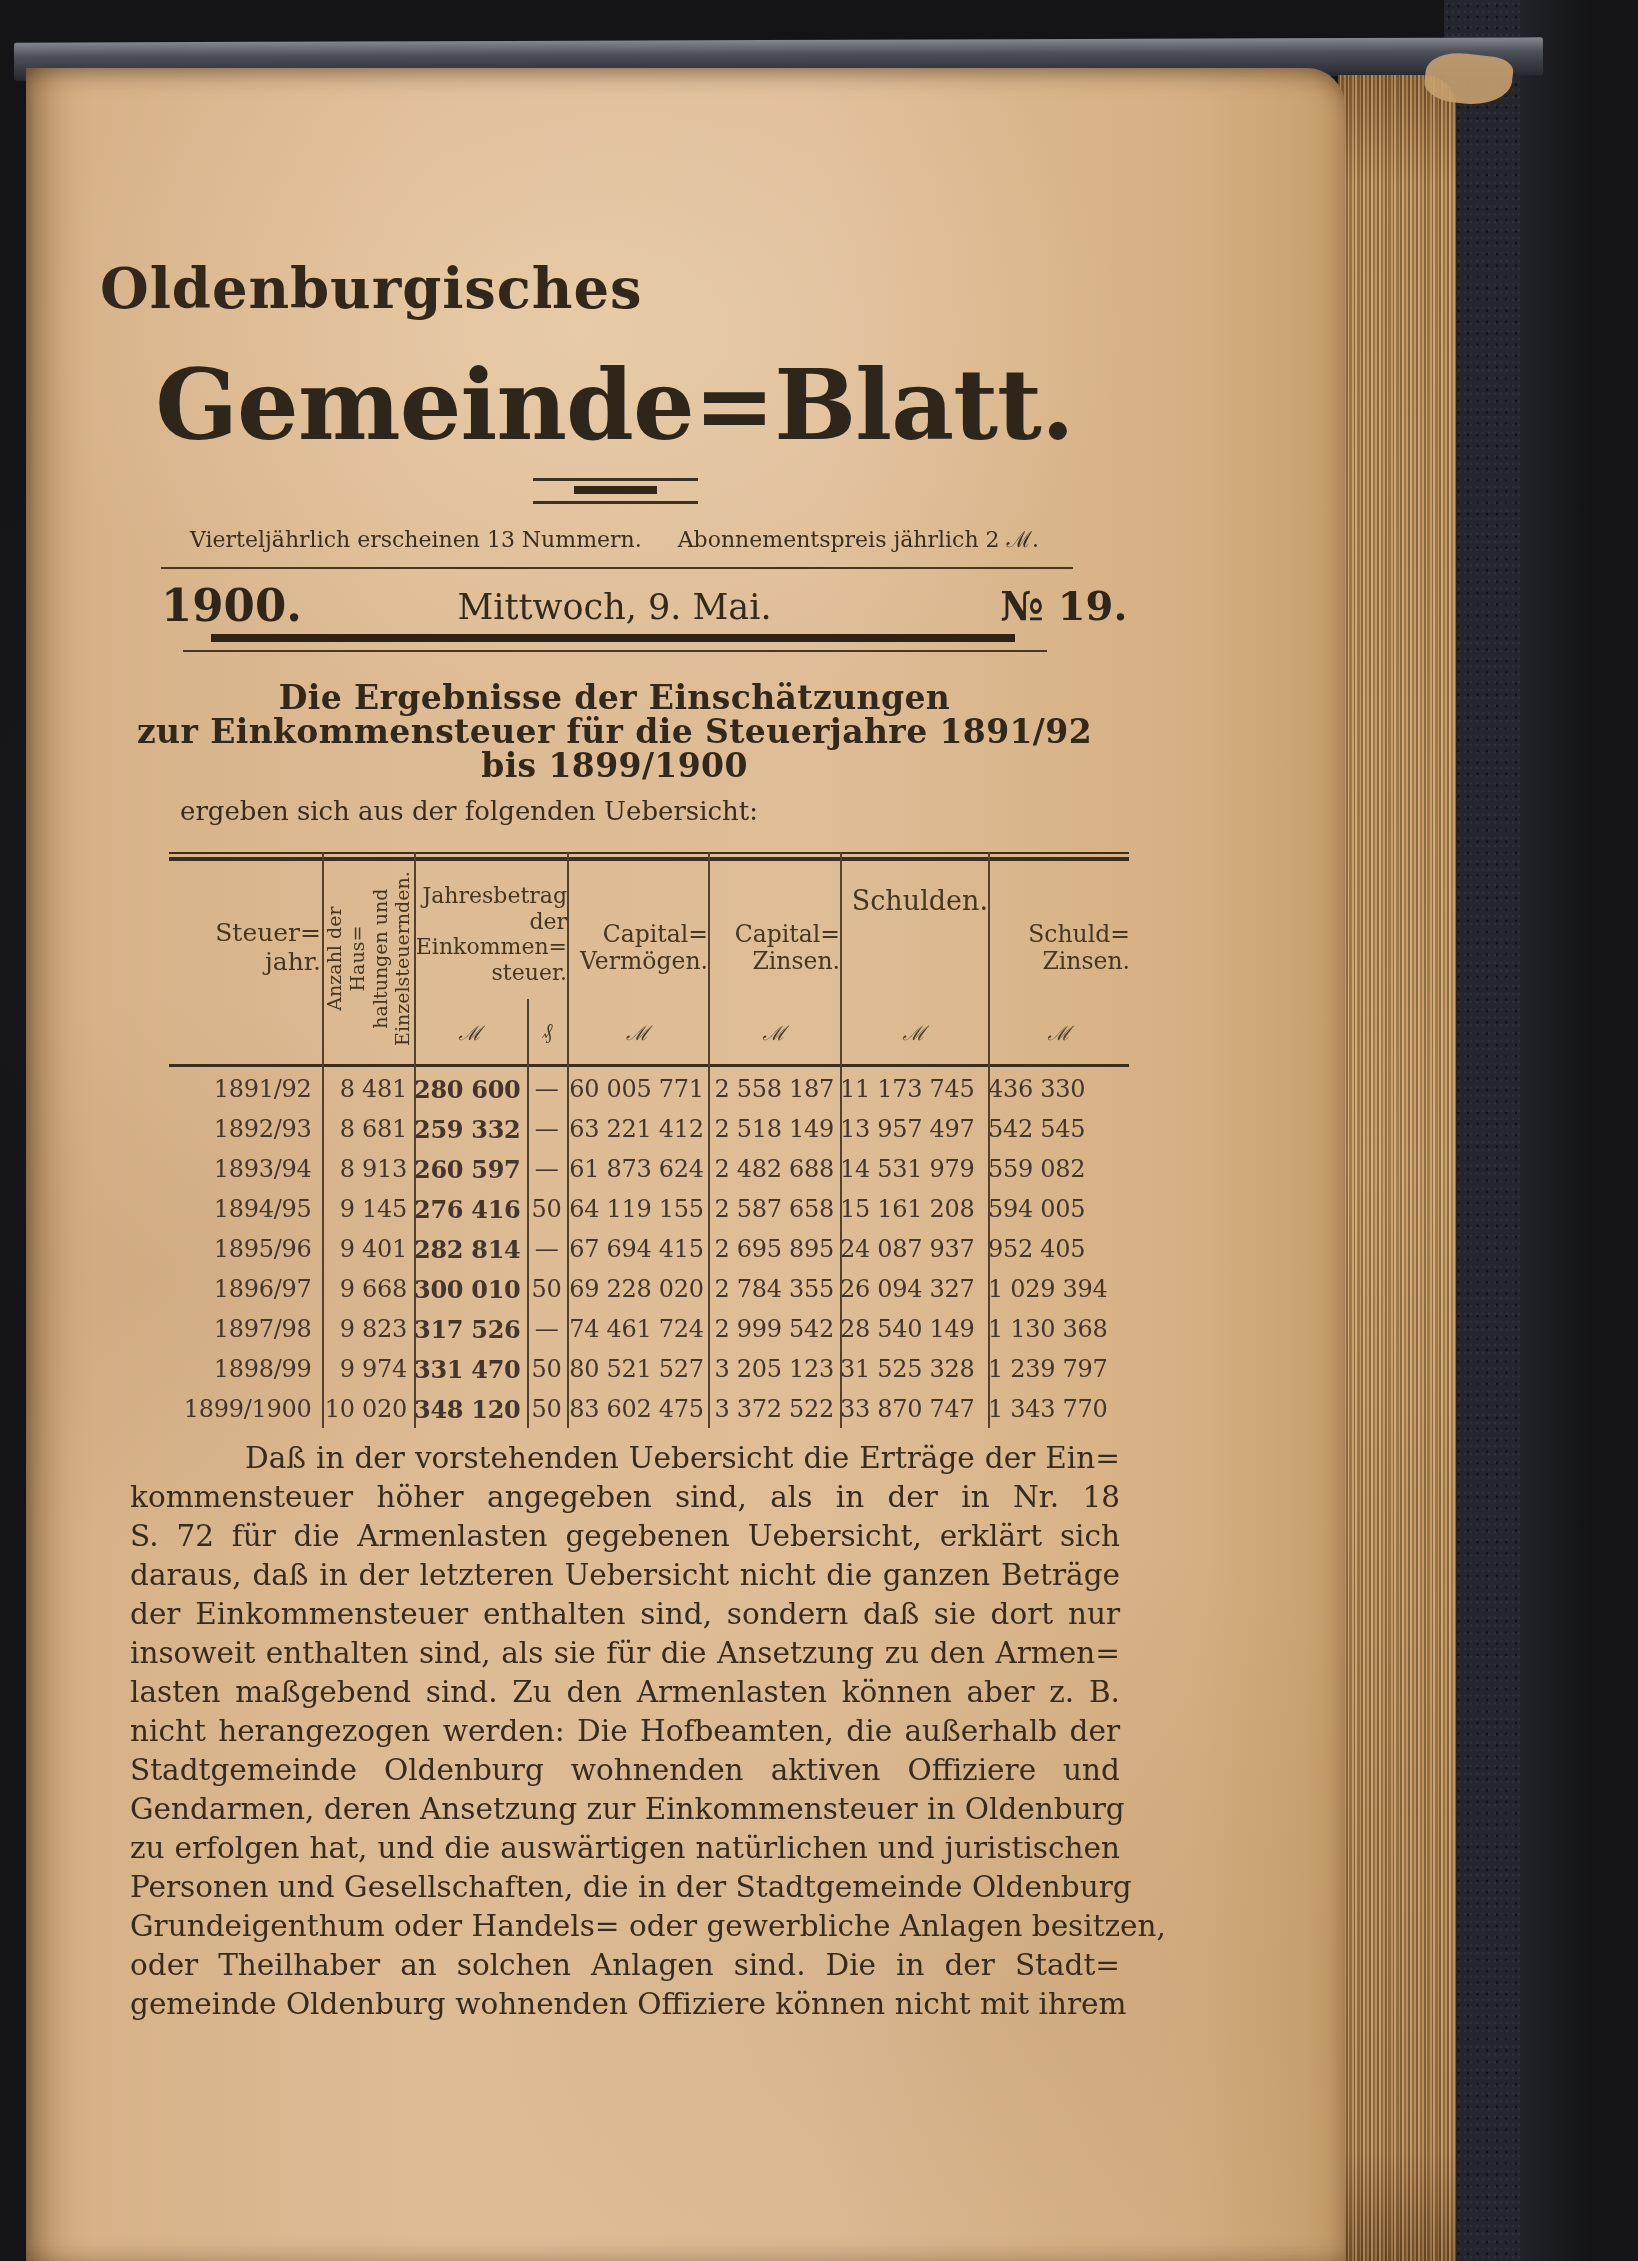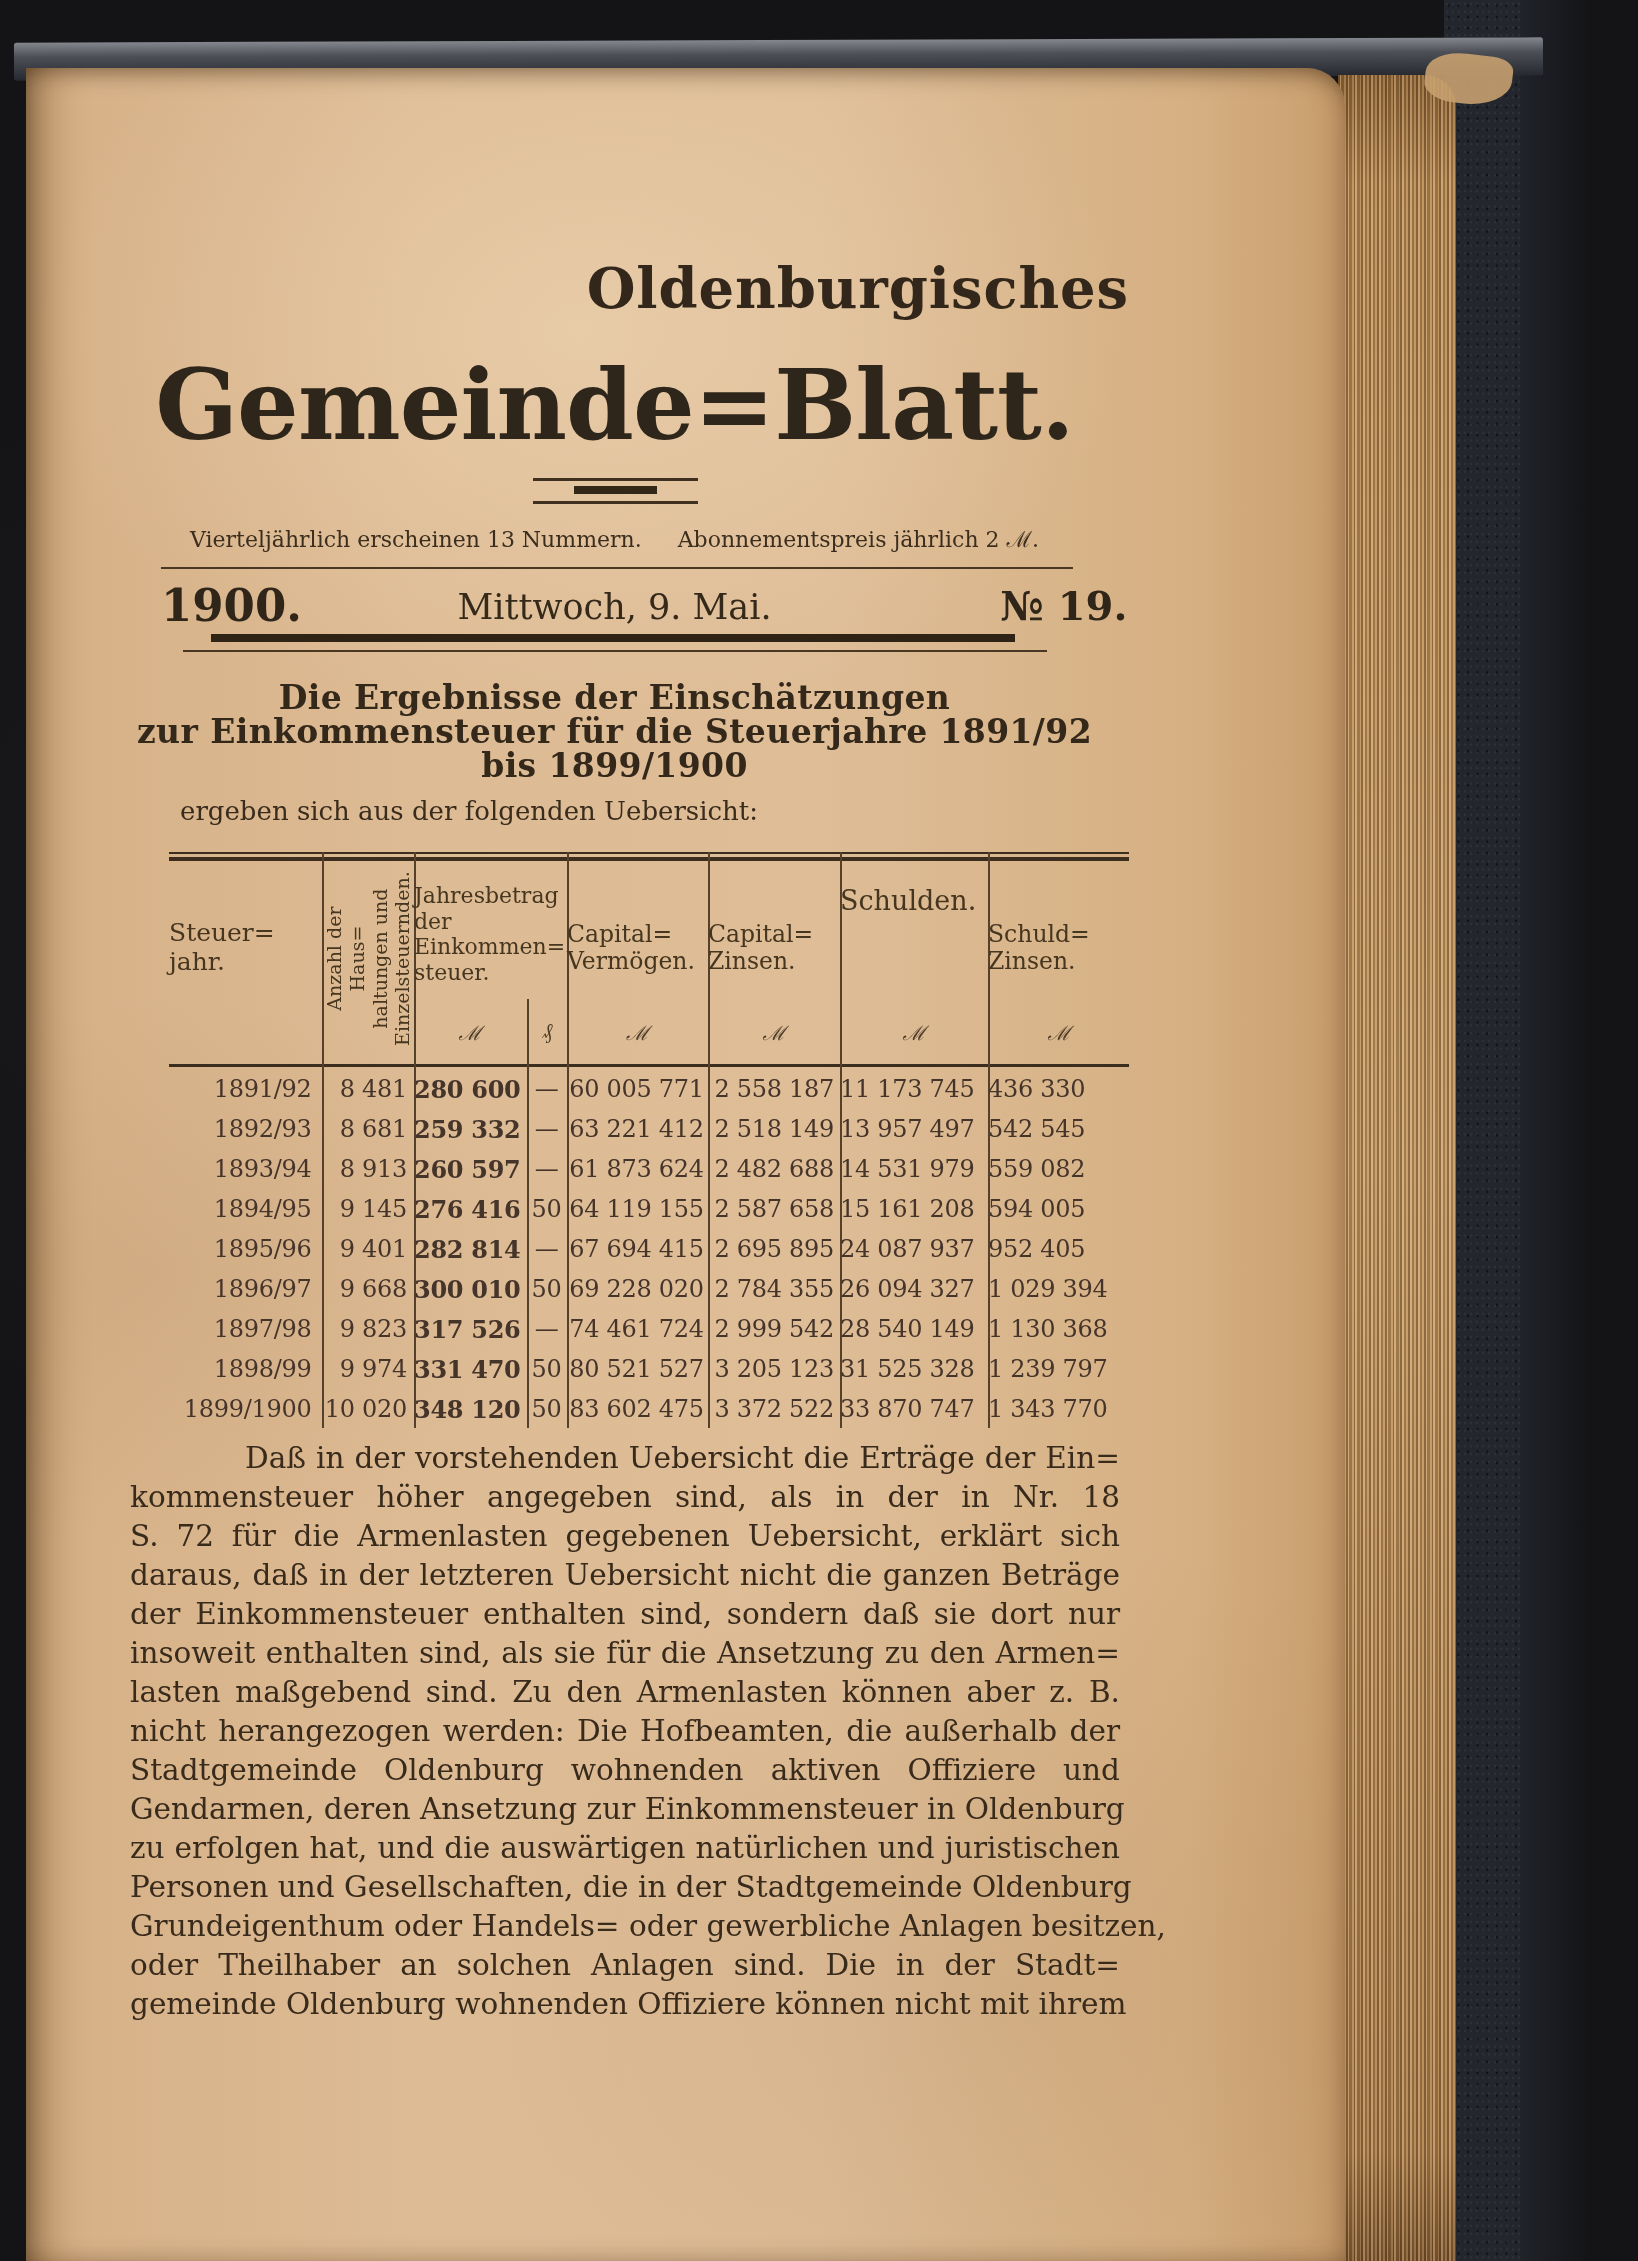--- a/index.html
+++ b/index.html
@@ -33,21 +33,21 @@
       linear-gradient(90deg,#c9a173 0%,#d7b289 5%,#ddbb94 30%,#debd97 60%,#d6b083 88%,#c79d6d 100%);
     border-top-right-radius:38px;
     box-shadow: inset 0 17.4px 24px -15.6px rgba(55,32,12,.55),
                 inset 29.5px 0 40px -28px rgba(40,20,5,.65),
                 inset -22.6px 0 33px -22.6px rgba(95,58,22,.38),
                 inset 0 -15.6px 26px -19px rgba(90,55,25,.35);}
 
   .print-col{position:absolute;left:74px;top:0;width:1029px;height:2193px;color:#3a2c1d;}
 
   
-  .kicker{position:absolute;top:187px;left:0;width:100%;text-align:right;
+  .kicker{position:absolute;top:187px;left:0;width:100%;text-align:left;
     font-size:56px;font-weight:bold;color:#32271a;letter-spacing:0.9px;}
   .main-title{position:absolute;top:280px;left:0;width:100%;text-align:center;
     font-size:97px;font-weight:bold;color:#2f261b;letter-spacing:-0.9px;white-space:nowrap;}
   .fl-thin{position:absolute;left:433px;width:165px;height:2.6px;background:#40301f;}
   .fl-thick{position:absolute;left:474px;width:83px;height:7.8px;background:#332718;}
   .subtitle-row{position:absolute;top:455px;left:0;width:100%;text-align:center;
     font-size:22px;color:#3c2e1e;white-space:nowrap;}
   .subtitle-row .gap{display:inline-block;width:36px;}
   .rule-thin{position:absolute;left:61px;width:912px;height:1.7px;background:#4a3723;}
   .date-year{position:absolute;top:511px;left:61px;font-size:45px;font-weight:bold;color:#2f2518;}
@@ -57,21 +57,21 @@
   .rule-under{position:absolute;top:582px;left:83px;width:864px;height:1.7px;background:#4a3723;}
 
   
   .headline{position:absolute;left:0;width:100%;text-align:center;font-weight:bold;
     font-size:33px;color:#33281a;letter-spacing:0.4px;white-space:nowrap;}
   .lead{position:absolute;top:728px;left:80px;font-size:26px;color:#3a2c1d;}
 
   
   .tbl-line-h{position:absolute;background:#3c2e1f;}
   .tbl-line-v{position:absolute;width:1.7px;background:#54402b;}
-  .th-cell{position:absolute;text-align:left;color:#46361f;line-height:1.16;}
+  .th-cell{position:absolute;text-align:right;color:#46361f;line-height:1.16;}
   .th-rot-outer{position:absolute;left:223px;top:792px;width:90px;height:198px;
     display:flex;align-items:center;justify-content:center;}
   .th-rot-inner{transform:rotate(-90deg);width:198px;text-align:center;
     font-size:19px;line-height:1.2;color:#46361f;}
   .unit{position:absolute;top:951px;text-align:center;font-size:20px;font-style:italic;color:#4a3a26;}
 
   .t-rows{position:absolute;left:69px;top:1001px;width:960px;}
   .trow{display:grid;grid-template-columns:152px 93px 112px 41px 141px 132px 148px 142px;
     height:40px;align-items:center;font-size:24px;color:#45342a;letter-spacing:-0.3px;}
   .tc{white-space:nowrap;}

